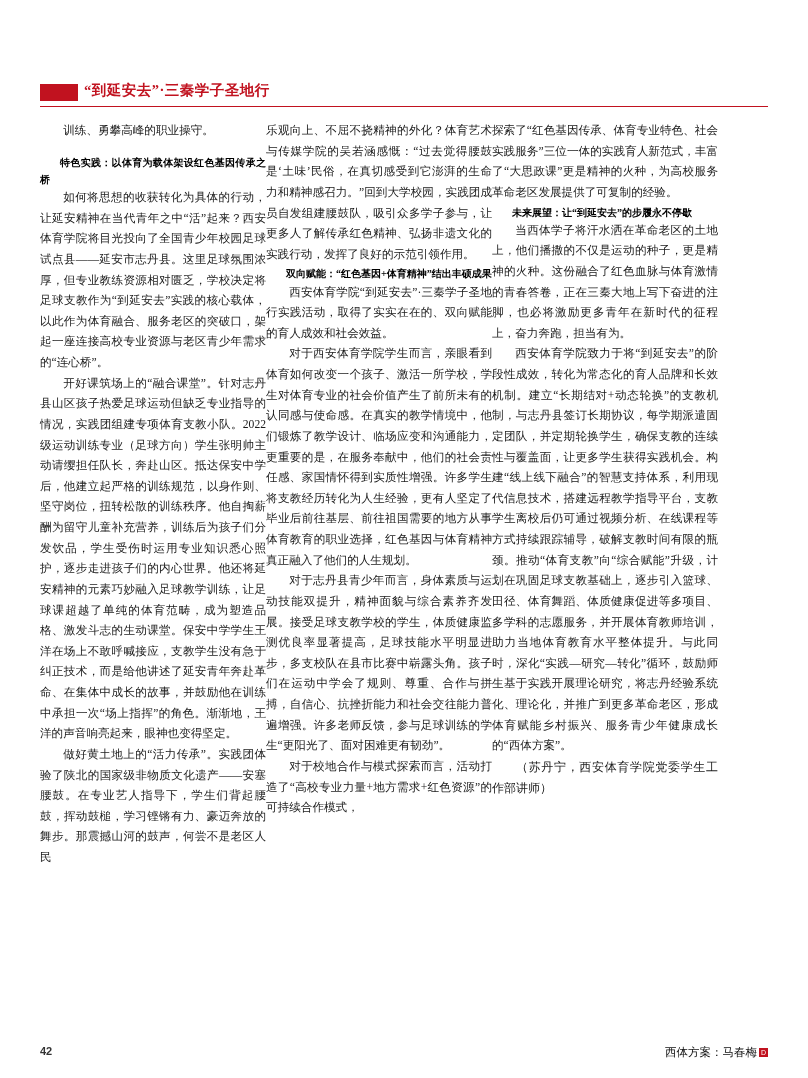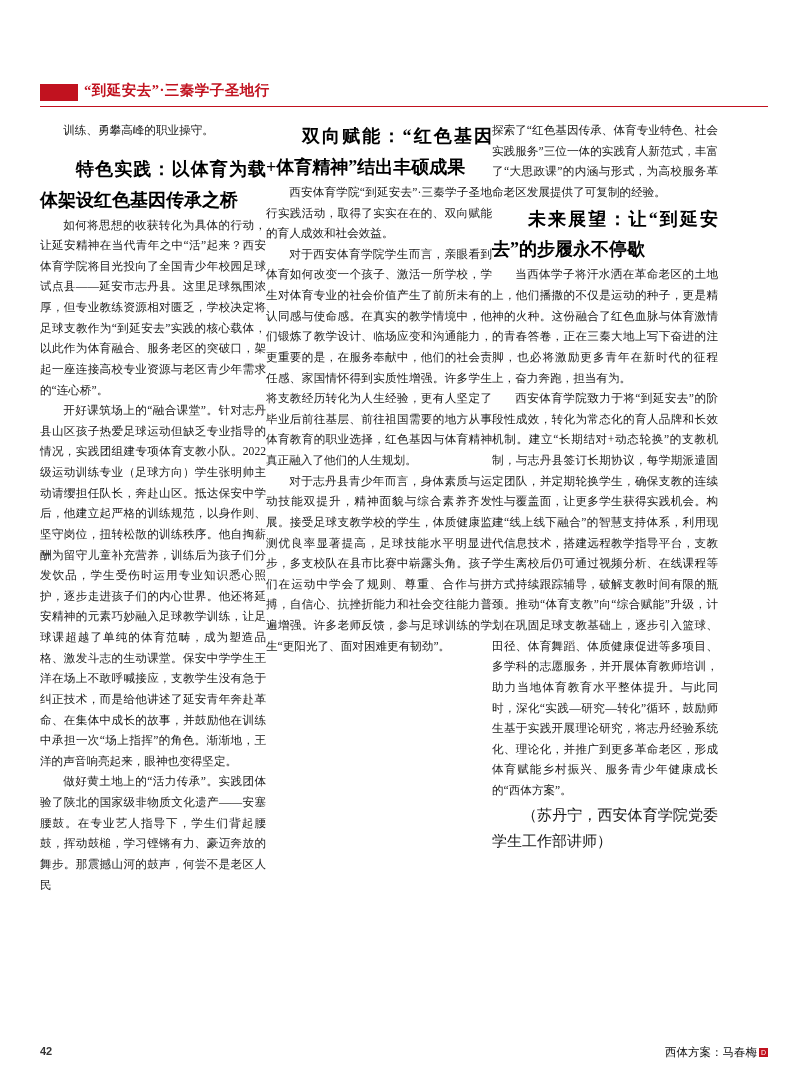--- a/index.html
+++ b/index.html
@@ -76,32 +76,32 @@
   }
   .col p {
     margin: 0 0 0 0;
     text-indent: 2em;
   }
   .col p.noindent {
     text-indent: 0;
   }
   .sub {
     font-weight: bold;
-    font-size: 18px;
+    font-size: 10px;
     line-height: 1.72;
     text-indent: 2em;
     margin: 10px 0 6px 0;
     color: #000;
   }
   .sub.first {
     margin-top: 12px;
   }
   .byline {
     text-indent: 2em;
-    font-size: 15px;
+    font-size: 12px;
     margin-top: 6px;
   }
   
   .footer-page {
     position: absolute;
     left: 40px;
     top: 1012px;
     font-size: 11px;
     color: #333;
     font-family: "Liberation Sans", sans-serif;
@@ -143,28 +143,30 @@
 
     <div class="col">
       <p>训练、勇攀高峰的职业操守。</p>
       <p class="sub first">特色实践：以体育为载体架设红色基因传承之桥</p>
       <p>如何将思想的收获转化为具体的行动，让延安精神在当代青年之中“活”起来？西安体育学院将目光投向了全国青少年校园足球试点县——延安市志丹县。这里足球氛围浓厚，但专业教练资源相对匮乏，学校决定将足球支教作为“到延安去”实践的核心载体，以此作为体育融合、服务老区的突破口，架起一座连接高校专业资源与老区青少年需求的“连心桥”。</p>
       <p>开好课筑场上的“融合课堂”。针对志丹县山区孩子热爱足球运动但缺乏专业指导的情况，实践团组建专项体育支教小队。2022级运动训练专业（足球方向）学生张明帅主动请缨担任队长，奔赴山区。抵达保安中学后，他建立起严格的训练规范，以身作则、坚守岗位，扭转松散的训练秩序。他自掏薪酬为留守儿童补充营养，训练后为孩子们分发饮品，学生受伤时运用专业知识悉心照护，逐步走进孩子们的内心世界。他还将延安精神的元素巧妙融入足球教学训练，让足球课超越了单纯的体育范畴，成为塑造品格、激发斗志的生动课堂。保安中学学生王洋在场上不敢呼喊接应，支教学生没有急于纠正技术，而是给他讲述了延安青年奔赴革命、在集体中成长的故事，并鼓励他在训练中承担一次“场上指挥”的角色。渐渐地，王洋的声音响亮起来，眼神也变得坚定。</p>
       <p>做好黄土地上的“活力传承”。实践团体验了陕北的国家级非物质文化遗产——安塞腰鼓。在专业艺人指导下，学生们背起腰鼓，挥动鼓槌，学习铿锵有力、豪迈奔放的舞步。那震撼山河的鼓声，何尝不是老区人民</p>
     </div>
 
     <div class="col">
+      <p class="noindent">乐观向上、不屈不挠精神的外化？体育艺术与传媒学院的吴若涵感慨：“过去觉得腰鼓是‘土味’民俗，在真切感受到它澎湃的生命力和精神感召力。”回到大学校园，实践团成员自发组建腰鼓队，吸引众多学子参与，让更多人了解传承红色精神、弘扬非遗文化的实践行动，发挥了良好的示范引领作用。</p>
       <p class="sub">双向赋能：“红色基因+体育精神”结出丰硕成果</p>
       <p>西安体育学院“到延安去”·三秦学子圣地行实践活动，取得了实实在在的、双向赋能的育人成效和社会效益。</p>
       <p>对于西安体育学院学生而言，亲眼看到体育如何改变一个孩子、激活一所学校，学生对体育专业的社会价值产生了前所未有的认同感与使命感。在真实的教学情境中，他们锻炼了教学设计、临场应变和沟通能力，更重要的是，在服务奉献中，他们的社会责任感、家国情怀得到实质性增强。许多学生将支教经历转化为人生经验，更有人坚定了毕业后前往基层、前往祖国需要的地方从事体育教育的职业选择，红色基因与体育精神真正融入了他们的人生规划。</p>
       <p>对于志丹县青少年而言，身体素质与运动技能双提升，精神面貌与综合素养齐发展。接受足球支教学校的学生，体质健康监测优良率显著提高，足球技能水平明显进步，多支校队在县市比赛中崭露头角。孩子们在运动中学会了规则、尊重、合作与拼搏，自信心、抗挫折能力和社会交往能力普遍增强。许多老师反馈，参与足球训练的学生“更阳光了、面对困难更有韧劲”。</p>
+      <p>对于校地合作与模式探索而言，活动打造了“高校专业力量+地方需求+红色资源”的可持续合作模式，</p>
     </div>
 
     <div class="col">
-      <p class="noindent">探索了“红色基因传承、体育专业特色、社会实践服务”三位一体的实践育人新范式，丰富了“大思政课”的内涵与形式，为高校服务革命老区发展提供了可复制的经验。</p>
+      <p class="noindent">探索了“红色基因传承、体育专业特色、社会实践服务”三位一体的实践育人新范式，丰富了“大思政课”更是精神的火种，为高校服务革命老区发展提供了可复制的经验。</p>
       <p class="sub">未来展望：让“到延安去”的步履永不停歇</p>
       <p>当西体学子将汗水洒在革命老区的土地上，他们播撒的不仅是运动的种子，更是精神的火种。这份融合了红色血脉与体育激情的青春答卷，正在三秦大地上写下奋进的注脚，也必将激励更多青年在新时代的征程上，奋力奔跑，担当有为。</p>
       <p>西安体育学院致力于将“到延安去”的阶段性成效，转化为常态化的育人品牌和长效机制。建立“长期结对+动态轮换”的支教机制，与志丹县签订长期协议，每学期派遣固定团队，并定期轮换学生，确保支教的连续性与覆盖面，让更多学生获得实践机会。构建“线上线下融合”的智慧支持体系，利用现代信息技术，搭建远程教学指导平台，支教学生离校后仍可通过视频分析、在线课程等方式持续跟踪辅导，破解支教时间有限的瓶颈。推动“体育支教”向“综合赋能”升级，计划在巩固足球支教基础上，逐步引入篮球、田径、体育舞蹈、体质健康促进等多项目、多学科的志愿服务，并开展体育教师培训，助力当地体育教育水平整体提升。与此同时，深化“实践—研究—转化”循环，鼓励师生基于实践开展理论研究，将志丹经验系统化、理论化，并推广到更多革命老区，形成体育赋能乡村振兴、服务青少年健康成长的“西体方案”。</p>
       <p class="byline">（苏丹宁，西安体育学院党委学生工作部讲师）</p>
     </div>
 
   </div>
 
   <div class="footer-page">42</div>
   <div class="footer-editor">

